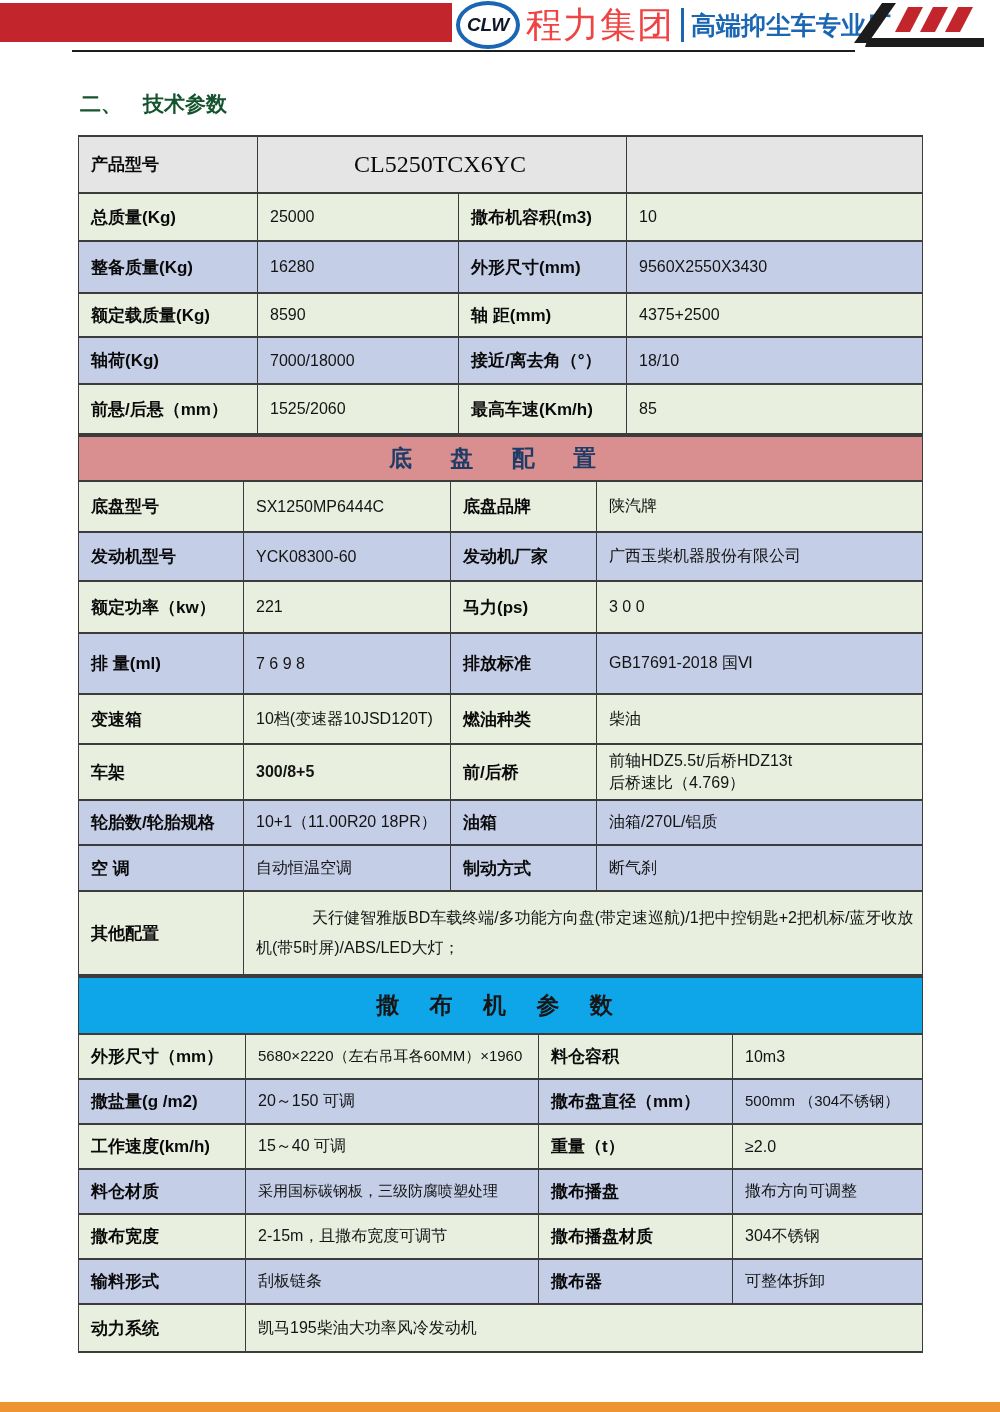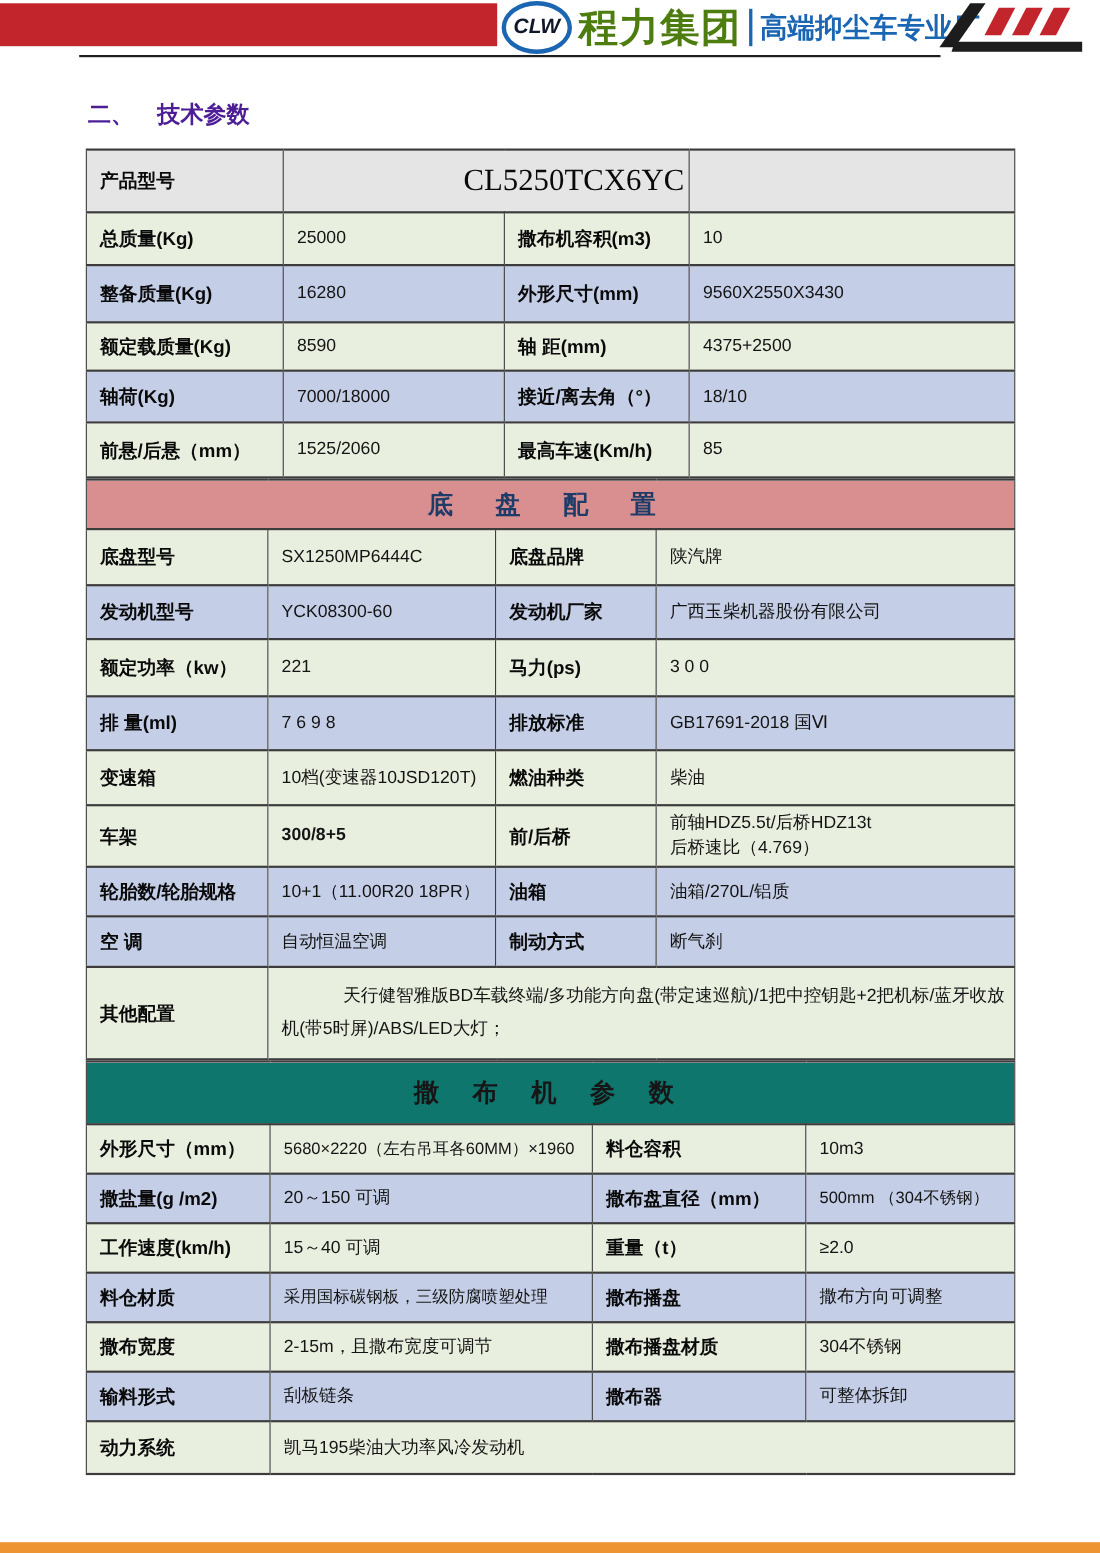--- a/index.html
+++ b/index.html
@@ -7,41 +7,41 @@
     width:1000px;height:1412px;position:relative;background:#ffffff;
     font-family:"Liberation Sans", sans-serif;color:#111;
   }
   
   .header{position:relative;height:56px;}
   .red-block{position:absolute;left:0;top:3px;width:452px;height:39px;background:#c2262c;}
   .brand{position:absolute;left:456px;top:1px;height:48px;display:flex;align-items:center;}
   .clw-oval{width:56px;height:40px;border:4px solid #1a66b3;border-radius:50%;
     background:#fff;display:flex;align-items:center;justify-content:center;flex:0 0 auto;}
   .clw-text{color:#0f172a;font-weight:bold;font-style:italic;font-size:19px;}
-  .brand-name{color:#4d7c0f;font-size:36px;font-weight:700;letter-spacing:1px;margin-left:6px;white-space:nowrap;text-align:right;}
+  .brand-name{color:#ef4444;font-size:36px;font-weight:400;letter-spacing:1px;margin-left:6px;white-space:nowrap;text-align:right;}
   .brand-divider{width:3px;height:34px;background:#1a66b3;margin:0 7px;flex:0 0 auto;}
   .brand-slogan{color:#1a66b3;font-size:25px;font-weight:700;white-space:nowrap;}
   .corner-logo{position:absolute;left:852px;top:1px;}
   .header-rule{position:absolute;left:72px;top:50px;width:783px;height:2px;background:#1d1d1d;}
   
-  .page-title{margin:34px 0 0 80px;font-size:21px;font-weight:bold;color:#4c1d95;}
+  .page-title{margin:34px 0 0 80px;font-size:21px;font-weight:bold;color:#14532d;}
   
   .tables{position:absolute;left:78px;top:135px;width:844px;}
   table{border-collapse:collapse;width:844px;table-layout:fixed;}
   td{border:1px solid #3c3c3c;border-top-width:2px;border-bottom-width:2px;
      padding:0 4px 0 12px;font-size:16px;vertical-align:middle;overflow:hidden;}
   .lbl{font-weight:bold;font-size:17px;color:#0a0a0a;}
   .val{font-family:Liberation Sans, sans-serif;font-size:16px;color:#141414;}
   .row-g td{background:#e9efdf;}
   .row-l td{background:#c5cee7;}
   .head-row td{background:#e5e5e5;}
-  .model-cell{text-align:right;font-family:"Liberation Serif", serif;font-size:28px;color:#0a0a0a;padding-left:0;}
+  .model-cell{text-align:center;font-family:"Liberation Serif", serif;font-size:24px;color:#0a0a0a;padding-left:0;}
   .band td{text-align:center;font-weight:bold;font-size:23px;padding:0;}
   .band-chassis td{background:#d98f8f;color:#1f3c68;letter-spacing:16px;}
-  .band-spreader td{background:#0f766e;color:#161616;letter-spacing:12px;}
+  .band-spreader td{background:#0ea5e9;color:#161616;letter-spacing:12px;}
   .pre{white-space:pre-line;line-height:1.35;}
   .other-cell p{margin:4px 0;line-height:1.85;text-indent:56px;}
   .bold-val{font-weight:bold;}
   
   .footer-bar{position:absolute;left:0;bottom:0;width:1000px;height:10px;background:#ee9433;}
 </style>
 </head>
 <body>
 
 <div class="header">
@@ -138,21 +138,21 @@
       <td class="val">YCK08300-60</td>
       <td class="lbl">发动机厂家</td>
       <td class="val">广西玉柴机器股份有限公司</td>
     </tr>
     <tr class="row-g" style="height:52px">
       <td class="lbl">额定功率（kw）</td>
       <td class="val">221</td>
       <td class="lbl">马力(ps)</td>
       <td class="val">3 0 0</td>
     </tr>
-    <tr class="row-l" style="height:49px">
+    <tr class="row-l" style="height:61px">
       <td class="lbl">排 量(ml)</td>
       <td class="val">7 6 9 8</td>
       <td class="lbl">排放标准</td>
       <td class="val">GB17691-2018 国Ⅵ</td>
     </tr>
     <tr class="row-g" style="height:50px">
       <td class="lbl">变速箱</td>
       <td class="val">10档(变速器10JSD120T)</td>
       <td class="lbl">燃油种类</td>
       <td class="val">柴油</td>

